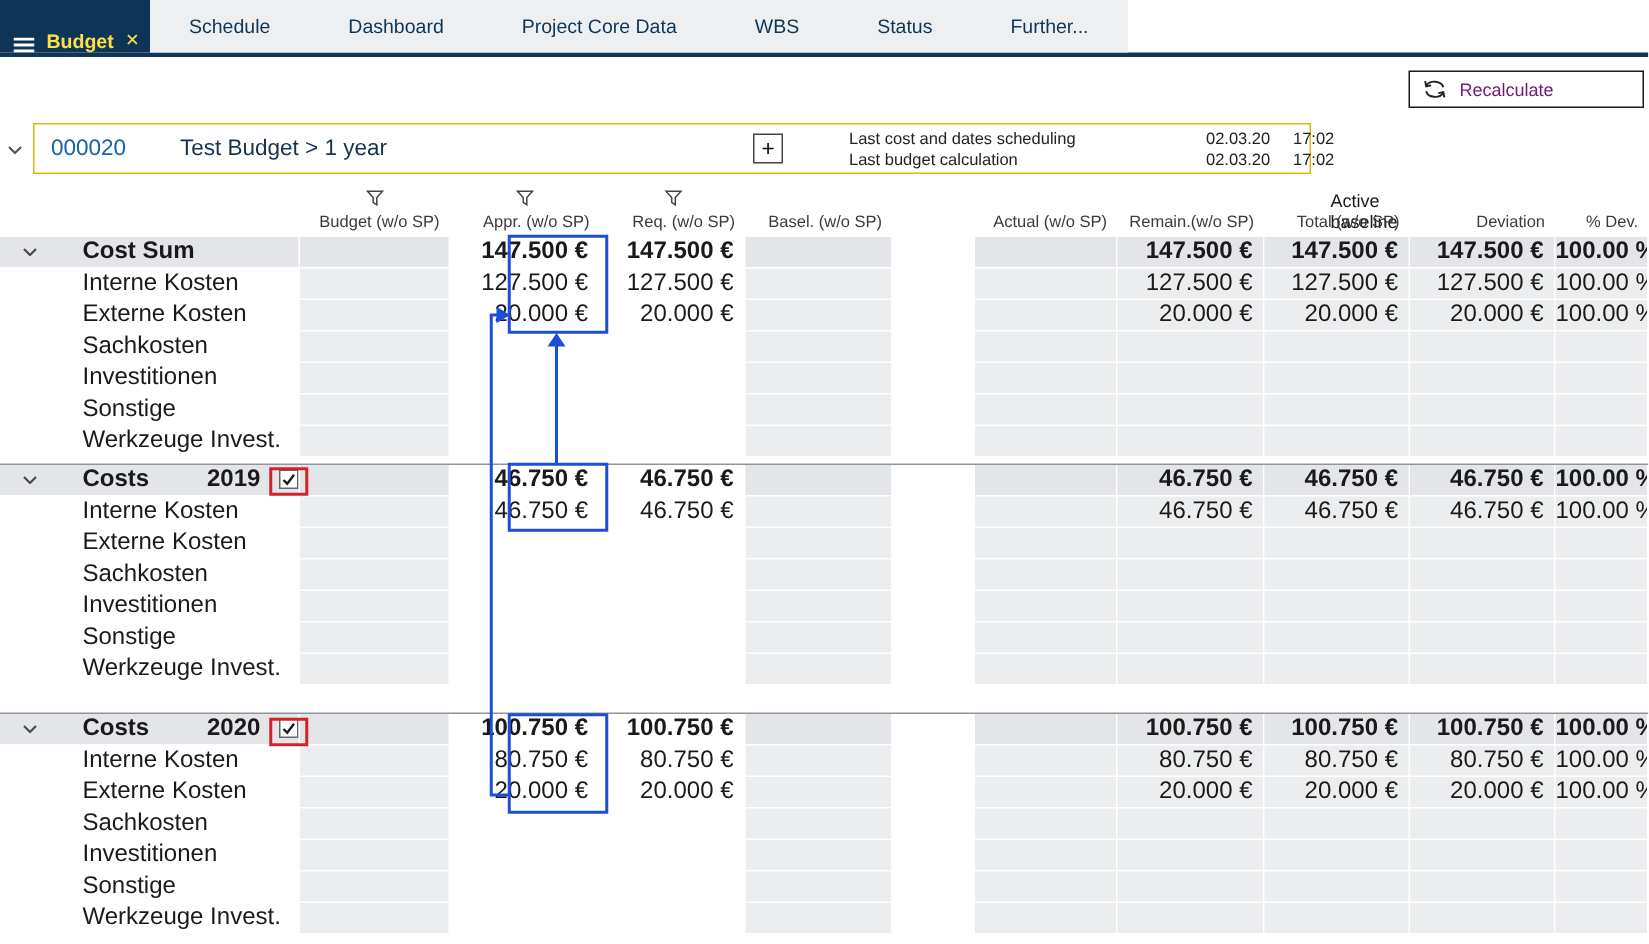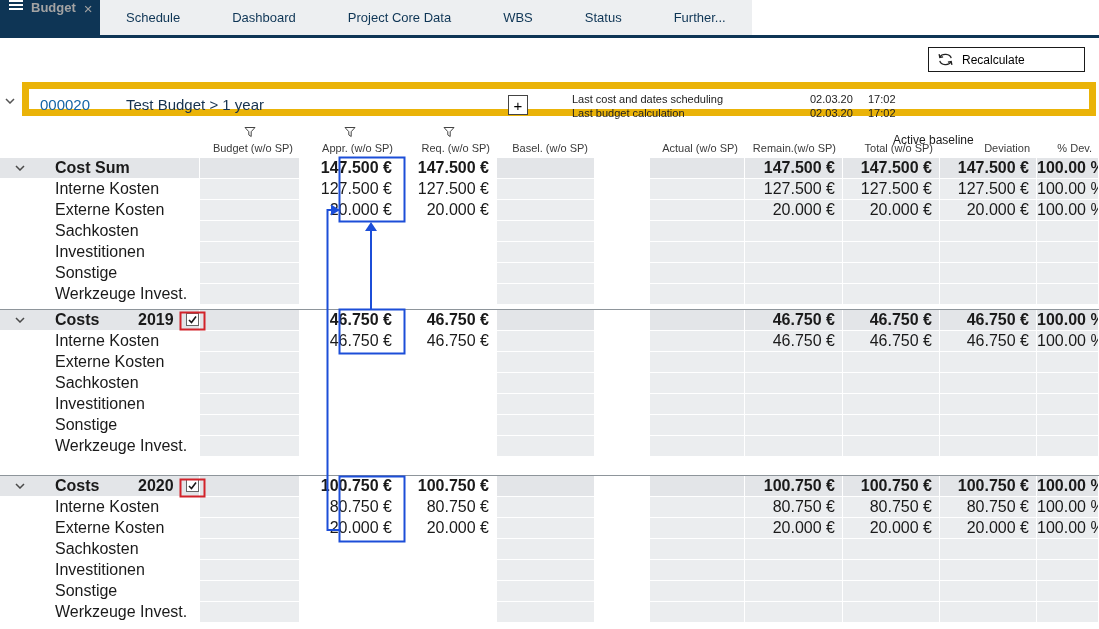--- a/index.html
+++ b/index.html
@@ -7,32 +7,32 @@
   body { font-family:"Liberation Sans", sans-serif; }
   :root{
     --navy:#0e3555; --accent:#1c4ed8; --annot-red:#d2232a; --link-blue:#1565a5;
     --group-gray:#e3e5e8; --row-gray:#ebedef;
     --cols:200px 100px 100px 97px 98px 55px 95px 98px 97px 97px 62px;
   }
   #app { position:relative; width:1099px; height:629px; background:#fff; overflow:hidden; font-size:11px; color:#1a1a1a; }
 
   
   .nav { position:absolute; top:0; left:0; width:1099px; height:38px; background:#fff; border-bottom:3px solid var(--navy); display:flex; align-items:stretch; }
-  .tab-active { width:100px; background:var(--navy); color:#a3a3a3; display:flex; align-items:flex-start; gap:8px; padding:0 9px; font-size:13px; font-weight:bold; }
+  .tab-active { width:100px; background:var(--navy); color:#fde047; display:flex; align-items:flex-end; gap:8px; padding:0 9px; font-size:13px; font-weight:bold; }
   .tab-active .close { margin-left:auto; font-size:15px; font-weight:normal; cursor:default; }
   .hamburger { display:flex; align-items:center; }
   .nav-tabs { display:flex; background:#edeff1; }
   .nav-tabs .tab { display:flex; align-items:center; padding:0 26px; font-size:13px; color:var(--navy); white-space:nowrap; cursor:default; }
 
   
-  .recalc { position:absolute; top:47px; right:14px; width:157px; height:25px; background:#fff; border:1px solid #1a1a1a; display:flex; align-items:center; gap:9px; padding:0 9px; font-size:12px; color:#000000; font-family:inherit; cursor:default; }
+  .recalc { position:absolute; top:47px; right:3px; width:157px; height:25px; background:#fff; border:1px solid #1a1a1a; display:flex; align-items:center; gap:9px; padding:0 9px; font-size:12px; color:#701a75; font-family:inherit; cursor:default; }
 
   
   .project-chevron { position:absolute; left:5px; top:94px; }
-  .project-box { position:absolute; top:82px; left:22px; width:1074px; height:34px; border:7px solid #eab308; background:#fff;padding-left:15px; }
+  .project-box { position:absolute; top:82px; left:22px; width:852px; height:34px; border:1px solid #eab308; background:#fff;padding-left:15px; }
   .pid { position:absolute; left:11px; top:7px; font-size:15px; color:var(--link-blue); }
   .ptitle { position:absolute; left:97px; top:7px; font-size:15px; color:#16324f; }
   .plus-btn { position:absolute; left:479px; top:6px; width:20px; height:20px; border:1px solid #444; background:#fff; font-size:15px; line-height:17px; text-align:center; padding:0; font-family:inherit; cursor:default; }
   .meta { position:absolute; left:543px; top:3px; font-size:11px; color:#222; }
   .meta-row { display:flex; height:14px; line-height:14px; }
   .meta-label { width:238px; }
   .meta-date { width:50px; }
   .meta-time { margin-left:8px; }
   .baseline { position:absolute; left:864px; top:9px; font-size:12px; color:#1a1a1a;margin-top:35px; }
 

